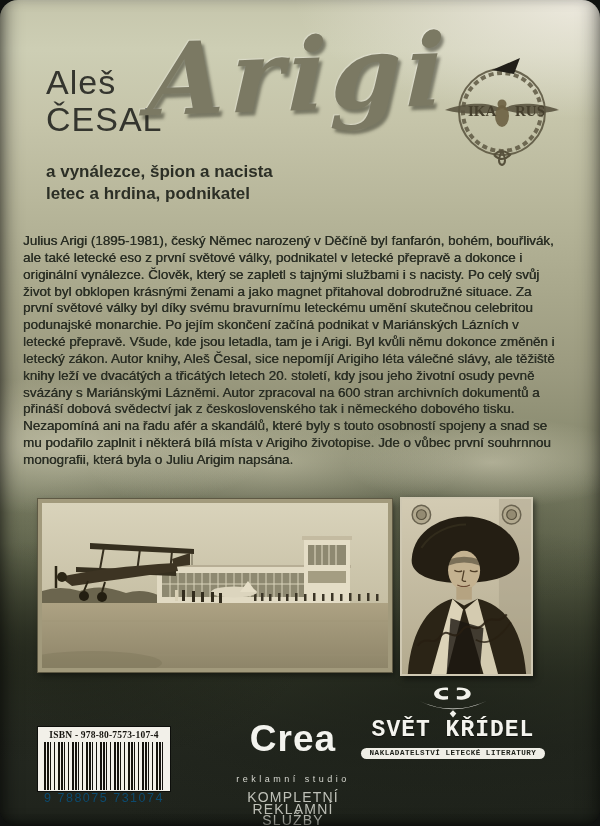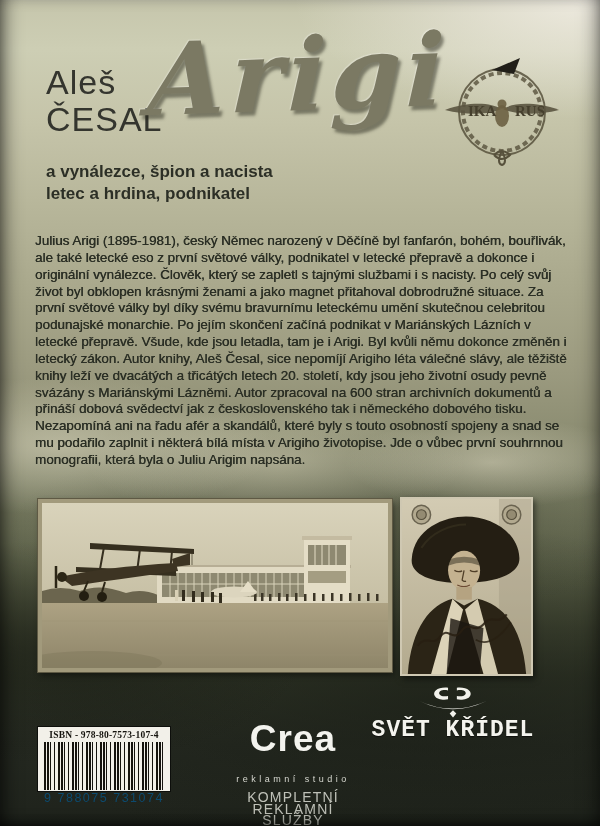--- a/index.html
+++ b/index.html
@@ -10,35 +10,36 @@
       radial-gradient(420px 170px at 98% 0%, rgba(242,238,229,.9), rgba(242,238,229,0) 70%),
       radial-gradient(300px 95px at 10% 54%, rgba(224,220,196,.55), rgba(224,220,196,0) 72%),
       radial-gradient(270px 85px at 46% 56%, rgba(219,215,188,.5), rgba(219,215,188,0) 70%),
       radial-gradient(210px 65px at 82% 56%, rgba(226,221,197,.5), rgba(226,221,197,0) 70%),
       radial-gradient(430px 130px at 55% 64%, rgba(58,62,46,.5), rgba(58,62,46,0) 75%),
       radial-gradient(330px 150px at 10% 79%, rgba(22,25,18,.6), rgba(22,25,18,0) 75%),
       radial-gradient(520px 220px at 72% 85%, rgba(26,30,22,.65), rgba(26,30,22,0) 80%),
       linear-gradient(180deg,#c6c6ac 0%,#cdceb4 6%,#c5c4a9 15%,#b7b69a 25%,#a9a88c 35%,
         #9b9a7f 45%,#8d8e73 52%,#7d8066 58%,#6b6f56 64%,#555a43 70%,#404532 76%,
         #2f3426 82%,#242820 90%,#1f231c 100%);
+    border-radius: 18px;
   }
   .cover::after{content:"";position:absolute;inset:0;pointer-events:none;
     box-shadow:inset 14px 0 20px -12px rgba(0,0,0,.7), inset -14px 0 20px -12px rgba(0,0,0,.55),
                inset 0 -10px 14px -8px rgba(0,0,0,.65), inset 0 6px 10px -8px rgba(255,255,255,.25);}
   
   .author{position:absolute;left:46px;top:64px;color:#34352e;font-size:34px;line-height:37px;
     letter-spacing:1px;font-weight:400;}
   .title{position:absolute;left:148px;top:16px;font-family:"DejaVu Serif",serif;font-style:italic;
     font-weight:bold;font-size:100px;letter-spacing:5px;color:#7b7963;transform:rotate(-2deg) skewX(-4deg);
     text-shadow:3px 4px 3px rgba(42,42,30,.5), -1px -1px 1px rgba(255,255,255,.3);}
   .subtitle{position:absolute;left:46px;top:161px;color:#2c2f26;font-weight:bold;
     font-size:17px;line-height:21.5px;}
   .ikarus{position:absolute;left:442px;top:54px;width:120px;height:112px;}
   
-  .blurb{position:absolute;left:35px;top:233px;width:540px;color:#2b2f25;font-size:13.4px;
+  .blurb{position:absolute;left:23px;top:233px;width:540px;color:#2b2f25;font-size:13.4px;
     line-height:16.85px;text-shadow:.35px 0 0 currentColor;}
   
   .photo-airfield{position:absolute;left:38px;top:499px;width:354px;height:173px;
     box-sizing:border-box;border:4px solid #a29a7c;outline:1px solid #5e5944;
     box-shadow:2px 3px 6px rgba(0,0,0,.45);}
   .photo-airfield svg{display:block;width:100%;height:100%;}
   .photo-portrait{position:absolute;left:400px;top:497px;width:133px;height:179px;
     box-sizing:border-box;border:2px solid #cfc8b2;box-shadow:2px 3px 6px rgba(0,0,0,.5);}
   .photo-portrait svg{display:block;width:100%;height:100%;}
   
@@ -225,15 +226,16 @@
   <div class="sk">
     <svg class="sk-mark" viewBox="0 0 130 58">
       <g fill="#f2f2ec">
         <path d="M56,3 C38,1 27,10 32,18 C35,24 48,26 56,24 L56,18 C49,20 41,18 40,14 C39,9 46,6 56,8 Z"></path>
         <path d="M72,3 C90,1 101,10 96,18 C93,24 80,26 72,24 L72,18 C79,20 87,18 88,14 C89,9 82,6 72,8 Z"></path>
         <path d="M4,27 Q64,55 126,27 Q95,42 65,42 Q35,42 4,27 Z"></path>
         <polygon points="65,44 71,50 65,57 59,50"></polygon>
       </g>
     </svg>
     <div class="sk-name">SVĚT KŘÍDEL</div>
+    <div><span class="sk-pill">NAKLADATELSTVÍ LETECKÉ LITERATURY</span></div>
   </div>
 
 </div>
 
 </body></html>

